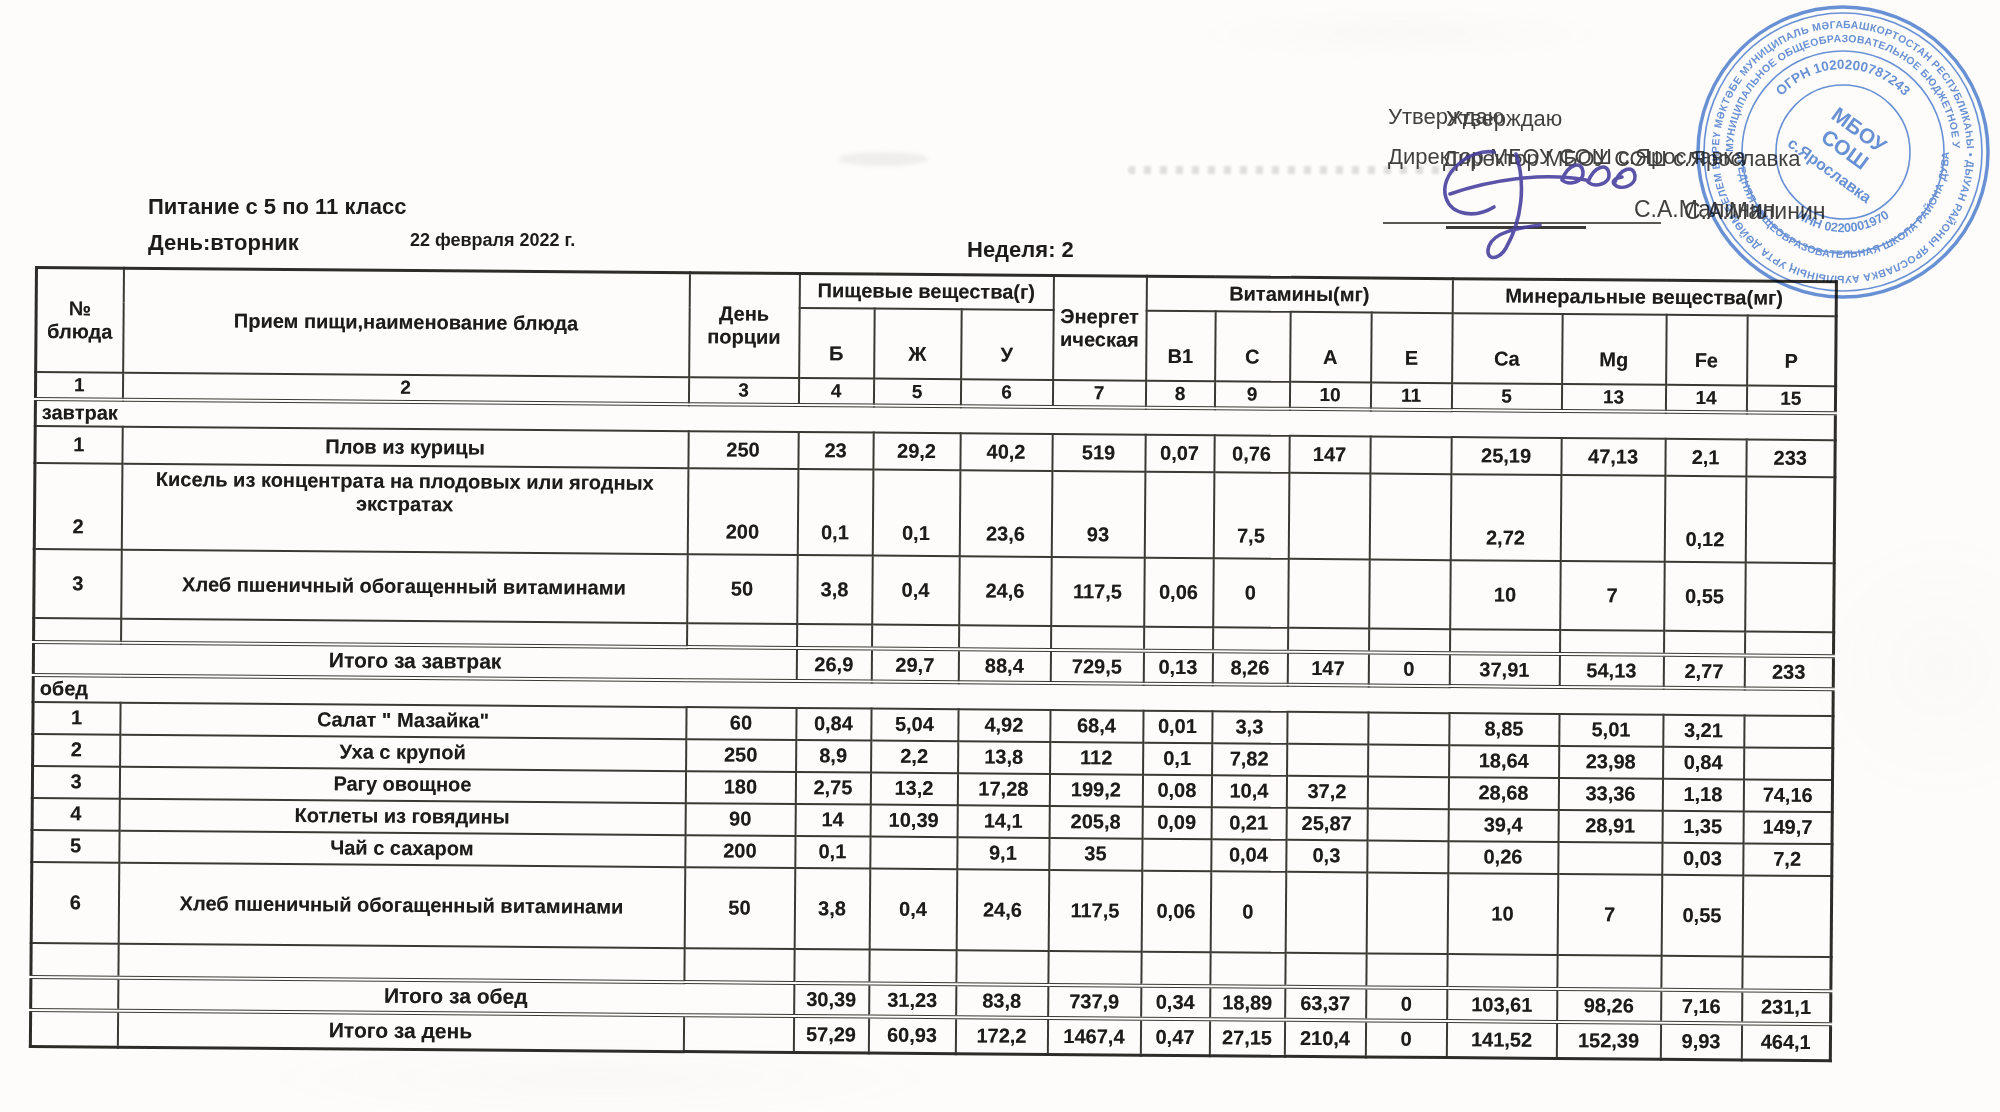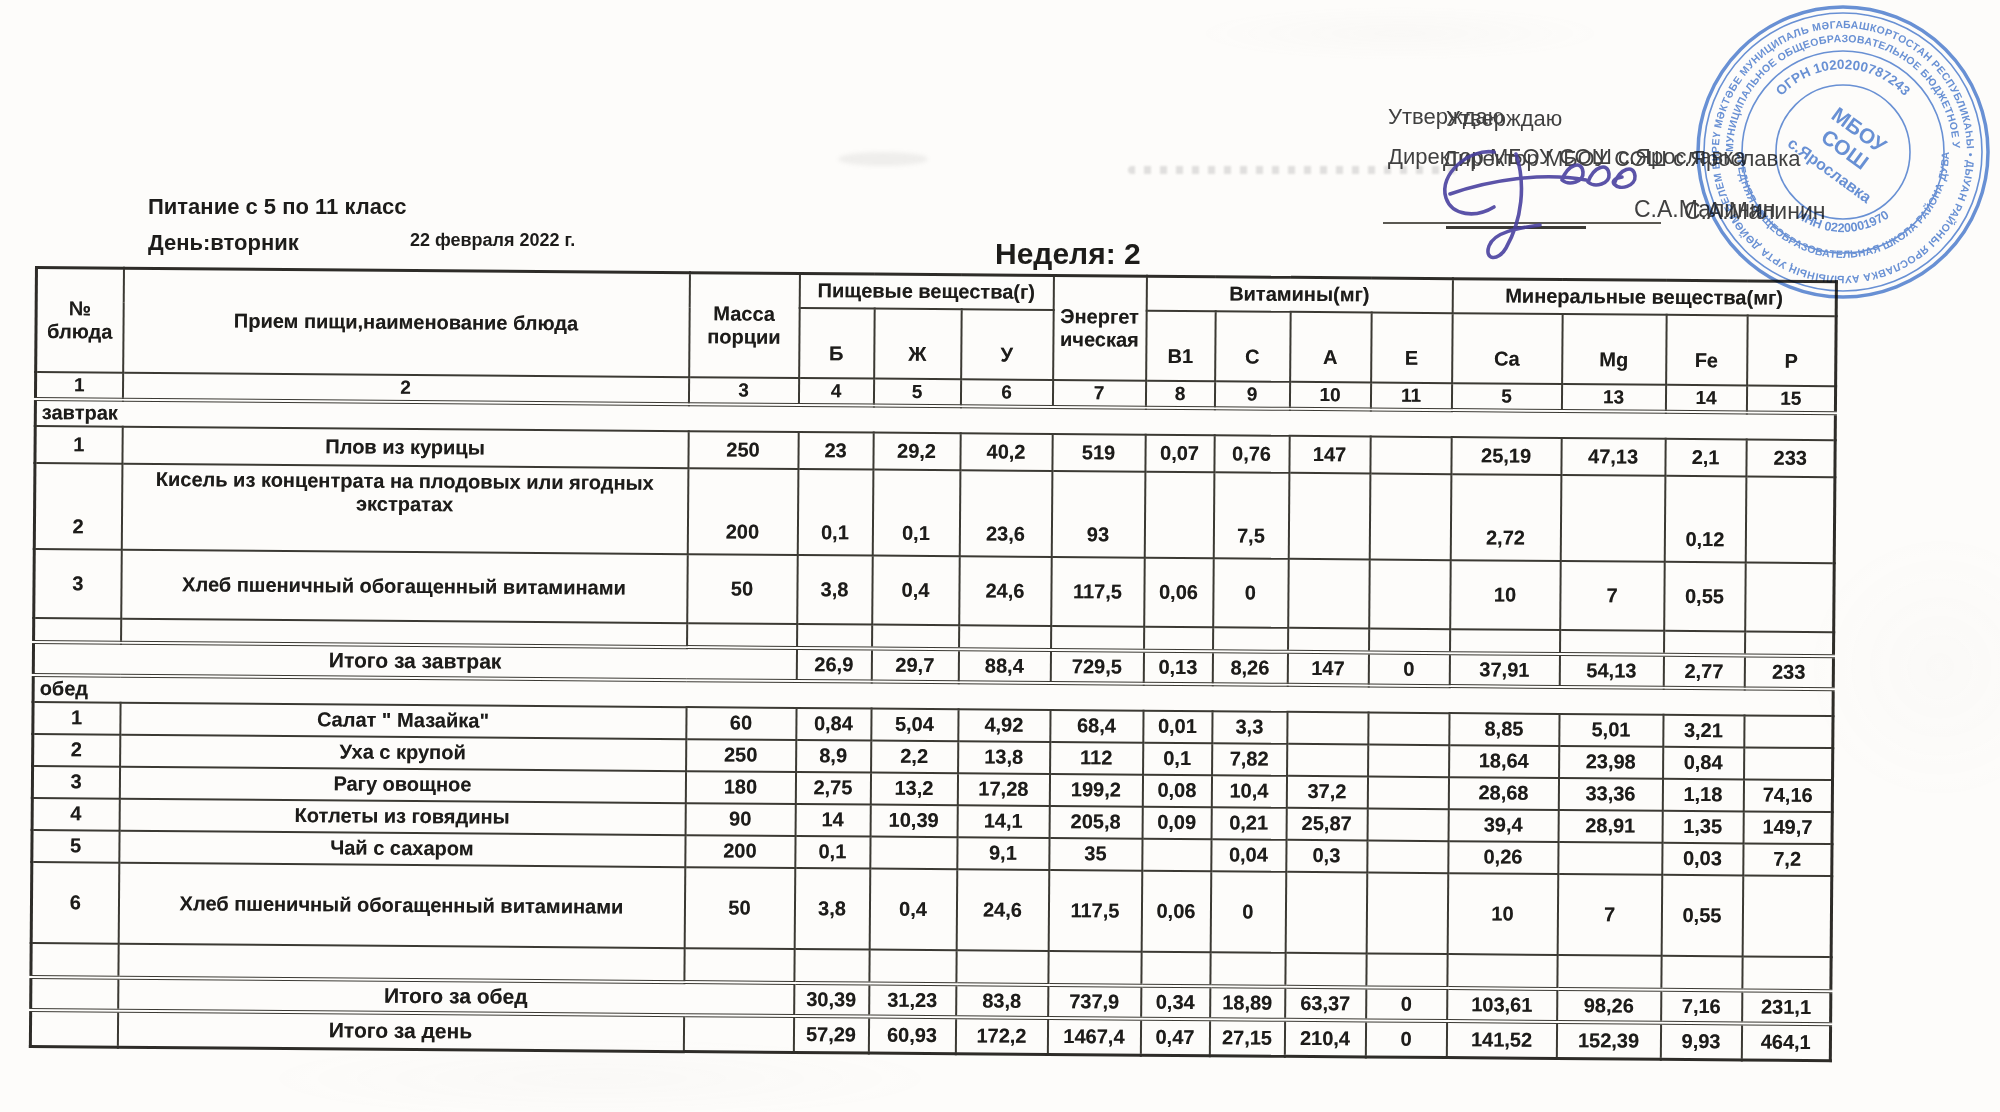--- a/index.html
+++ b/index.html
@@ -13,21 +13,21 @@
     position:absolute;inset:0;pointer-events:none;opacity:.5;
     background:
       radial-gradient(ellipse 300px 40px at 70% 3%, rgba(160,160,160,.08), transparent 70%),
       radial-gradient(ellipse 500px 60px at 30% 97%, rgba(160,160,160,.07), transparent 70%),
       radial-gradient(ellipse 200px 200px at 97% 60%, rgba(170,170,170,.06), transparent 70%);
   }
   
   .doc-head{position:absolute;left:148px;top:194px;font-size:22px;font-weight:600;}
   .day-line{position:absolute;left:148px;top:230px;font-size:22px;font-weight:600;}
   .date-val{position:absolute;left:410px;top:230px;font-size:18px;font-weight:600;}
-  .week-val{position:absolute;left:995px;top:237px;font-size:30px;font-weight:600;}
+  .week-val{position:absolute;left:967px;top:237px;font-size:22px;font-weight:600;}
   
   .dbl{position:absolute;white-space:nowrap;font-size:22px;font-weight:400;color:#404040;}
   .dbl .c2{position:absolute;top:2px;}
   .approve-1{left:1388px;top:104px;}
   .approve-1 .c2{left:58px;}
   .approve-2{left:1388px;top:144px;}
   .approve-2 .c2{left:55px;}
   .approve-name{left:1634px;top:196px;font-size:23px;}
   .approve-name .c2{left:50px;}
   .sig-underline-1{position:absolute;left:1383px;top:222px;width:278px;height:2px;background:#5a5852;}
@@ -160,21 +160,21 @@
         <col style="width:81px">
         <col style="width:110px">
     <col style="width:104px">
         <col style="width:81px">
         <col style="width:89px">
   </colgroup>
   <tbody>
         <tr class="h-a">
     <td rowspan="2" class="hno">№ блюда</td>
     <td rowspan="2">Прием пищи,наименование блюда</td>
-    <td rowspan="2">Масса порции</td>
+    <td rowspan="2">День порции</td>
     <td colspan="3">Пищевые вещества(г)</td>
     <td rowspan="2" class="henergy">Энергетическая</td>
     <td colspan="4">Витамины(мг)</td>
     <td colspan="4">Минеральные вещества(мг)</td>
   </tr>
   <tr class="h-b">
     <td>Б</td>
     <td>Ж</td>
     <td>У</td>
     <td>В1</td>

